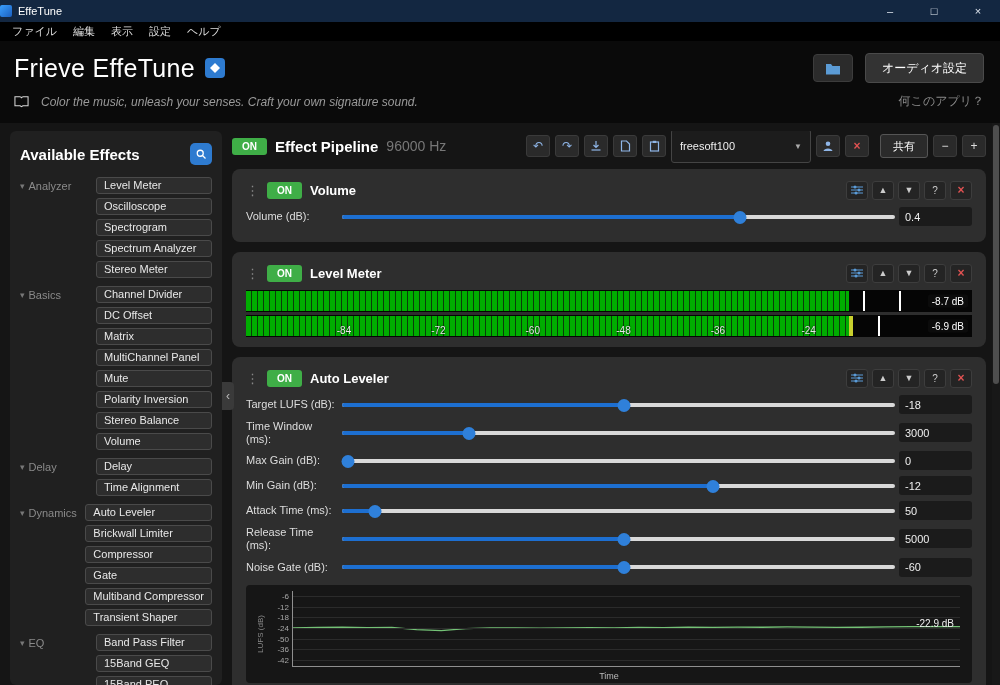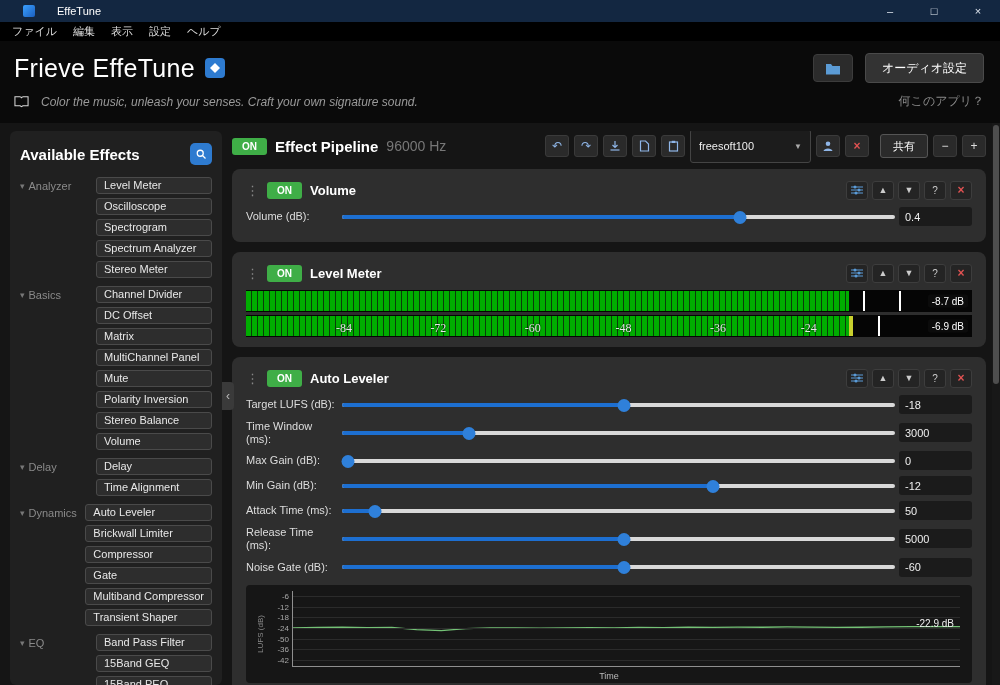--- a/index.html
+++ b/index.html
@@ -1,21 +1,21 @@
 <!DOCTYPE html>
 <html><head>
 <meta charset="utf-8">
 <style>
   * { margin:0; padding:0; box-sizing:border-box; }
   html,body { width:1000px; height:685px; overflow:hidden; background:#151515;
     font-family:"Liberation Sans", sans-serif; }
 
   
   .titlebar { height:22px; background:#132741; display:flex; align-items:center;
-    padding-left:23px; color:#fff; font-size:11px;gap:16px; }
+    padding-left:0; color:#fff; font-size:11px; }
   .app-ico { width:12px; height:12px; border-radius:2px; margin-right:6px;
     background:linear-gradient(135deg,#3aa0ff,#1b5fbf); }
   .win-btns { margin-left:auto; display:flex; height:100%; }
   .win-btn { width:44px; display:flex; align-items:center; justify-content:center;
     color:#dfe6ee; font-size:11px; }
 
   
   .menubar { height:19px; background:#000; display:flex; align-items:center; padding:0 4px; }
   .menu-item { color:#ddd; font-size:11px; padding:2px 8px; }
 
@@ -62,21 +62,21 @@
   .on-pill { background:#3fae47; color:#fff; font-size:10px; font-weight:bold;
     padding:3px 10px; border-radius:3px; line-height:11px; }
   .pipeline-title { font-size:15px; font-weight:bold; color:#fff; }
   .sample-rate { color:#777; font-size:14px; }
   .pl-actions { margin-left:auto; display:flex; gap:5px; align-items:center; }
   .icon-btn { min-width:24px; height:22px; background:#2a2a2a; border:1px solid #3a3a3a;
     border-radius:3px; display:flex; align-items:center; justify-content:center;
     color:#8fb6e8; font-size:12px; padding:0 3px; }
   .icon-btn.red { color:#e05252; font-weight:bold; }
   .icon-btn.plain { color:#ddd; }
-  .preset-select { width:121px; height:24px; background:#1c1c1c; border:1px solid #444;
+  .preset-select { width:140px; height:24px; background:#1c1c1c; border:1px solid #444;
     border-radius:3px; display:flex; align-items:center; justify-content:space-between;
     padding:16px 8px; color:#eee; font-size:11px; }
   .caret { color:#aaa; font-size:8px; }
   .share-btn { height:24px; padding:0 12px; background:#2a2a2a; border:1px solid #555;
     border-radius:3px; color:#fff; font-size:11px; display:flex; align-items:center; margin-left:6px; }
 
   
   .card { background:#2e2e2e; border-radius:8px; padding:10px 14px; margin-bottom:10px; }
   .card-header { display:flex; align-items:center; gap:8px; margin-bottom:6px; height:22px; }
   .drag { color:#888; font-size:13px; }
@@ -102,21 +102,21 @@
 
   
   .meter-bar { height:22px; background:#050505; position:relative; margin-top:3px; overflow:hidden; }
   .meter-fill { position:absolute; left:0; top:1px; bottom:1px;
     background:repeating-linear-gradient(90deg,#00ad00 0px,#00ad00 5px,#0a3c0a 5px,#0a3c0a 6px); }
   .meter-peak { position:absolute; top:1px; bottom:1px; width:2px; background:#fff; }
   .meter-tip { position:absolute; top:1px; bottom:1px; width:4px; background:#c8cf2e; }
   .meter-db { position:absolute; right:4px; top:50%; transform:translateY(-50%);
     font-size:10px; color:#fff; background:rgba(12,12,12,.8); padding:1px 4px; border-radius:2px; }
   .meter-scale span { position:absolute; bottom:1px; transform:translateX(-50%);
-    font-size:12px; color:#e8e8e8; text-shadow:0 0 2px #000;font-family:Liberation Serif, serif; }
+    font-size:10px; color:#e8e8e8; text-shadow:0 0 2px #000; }
 
   
   .graph { margin-top:8px; position:relative; height:98px; background:#161616; border-radius:4px; }
   .ylabel { position:absolute; left:-8px; top:50%; transform:translateY(-50%) rotate(-90deg);
     font-size:8px; color:#8a8a8a; width:44px; text-align:center; }
   .plot { position:absolute; left:46px; right:12px; top:6px; bottom:16px;
     border-left:1px solid #8f8f8f; border-bottom:1px solid #8f8f8f; }
   .plot svg { position:absolute; inset:0; width:100%; height:100%; }
   .gridline { position:absolute; left:0; right:0; height:1px; background:#2b2b2b; }
   .ytick { position:absolute; left:-28px; width:24px; text-align:right; font-size:8px;

